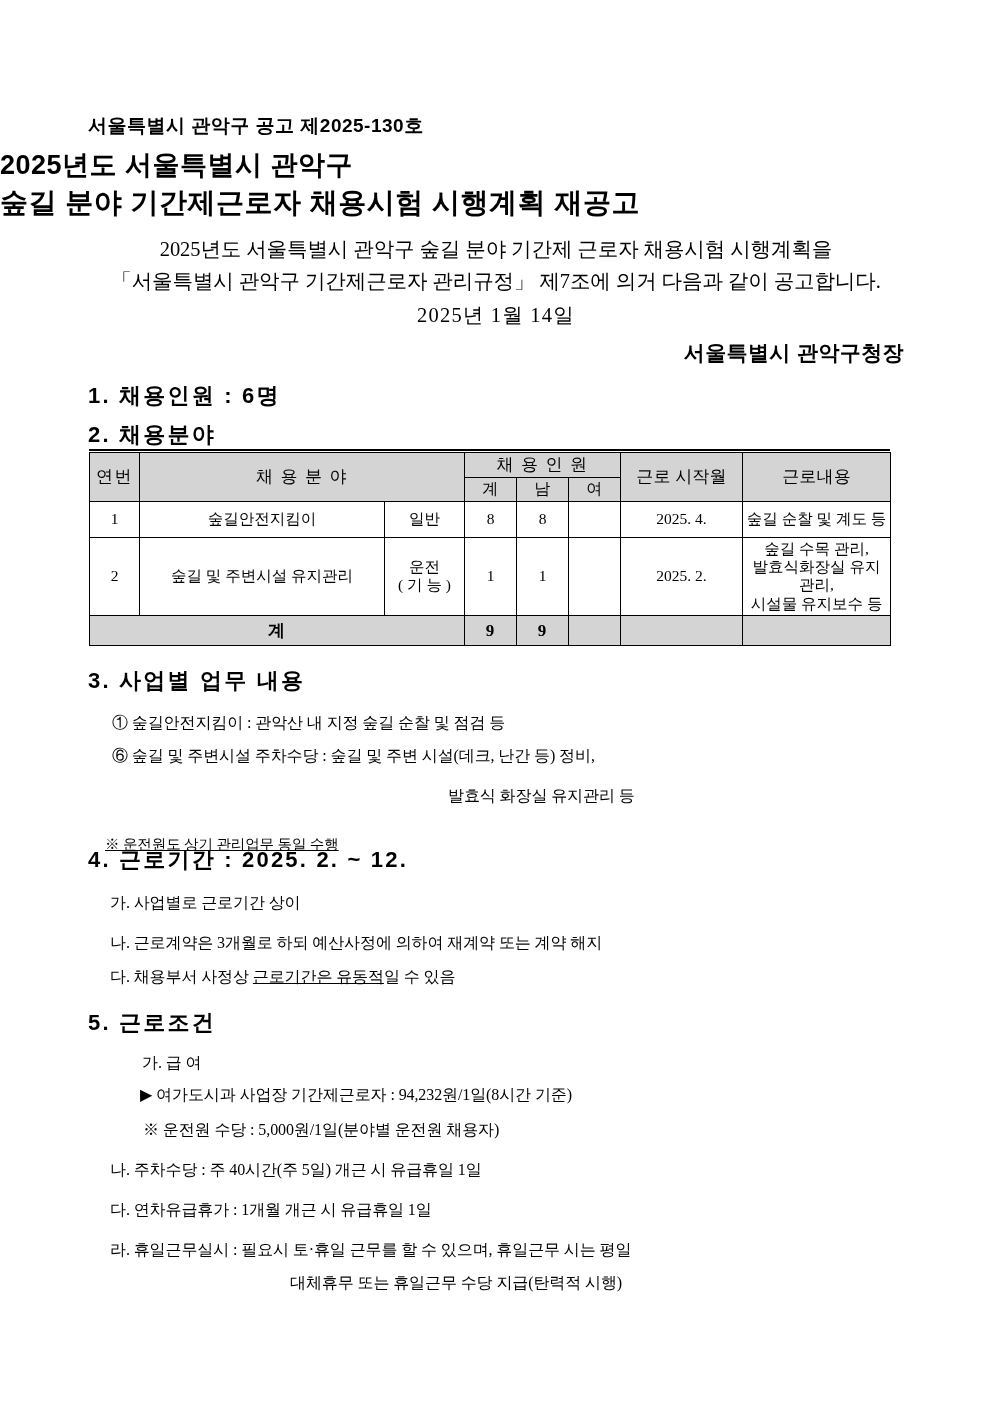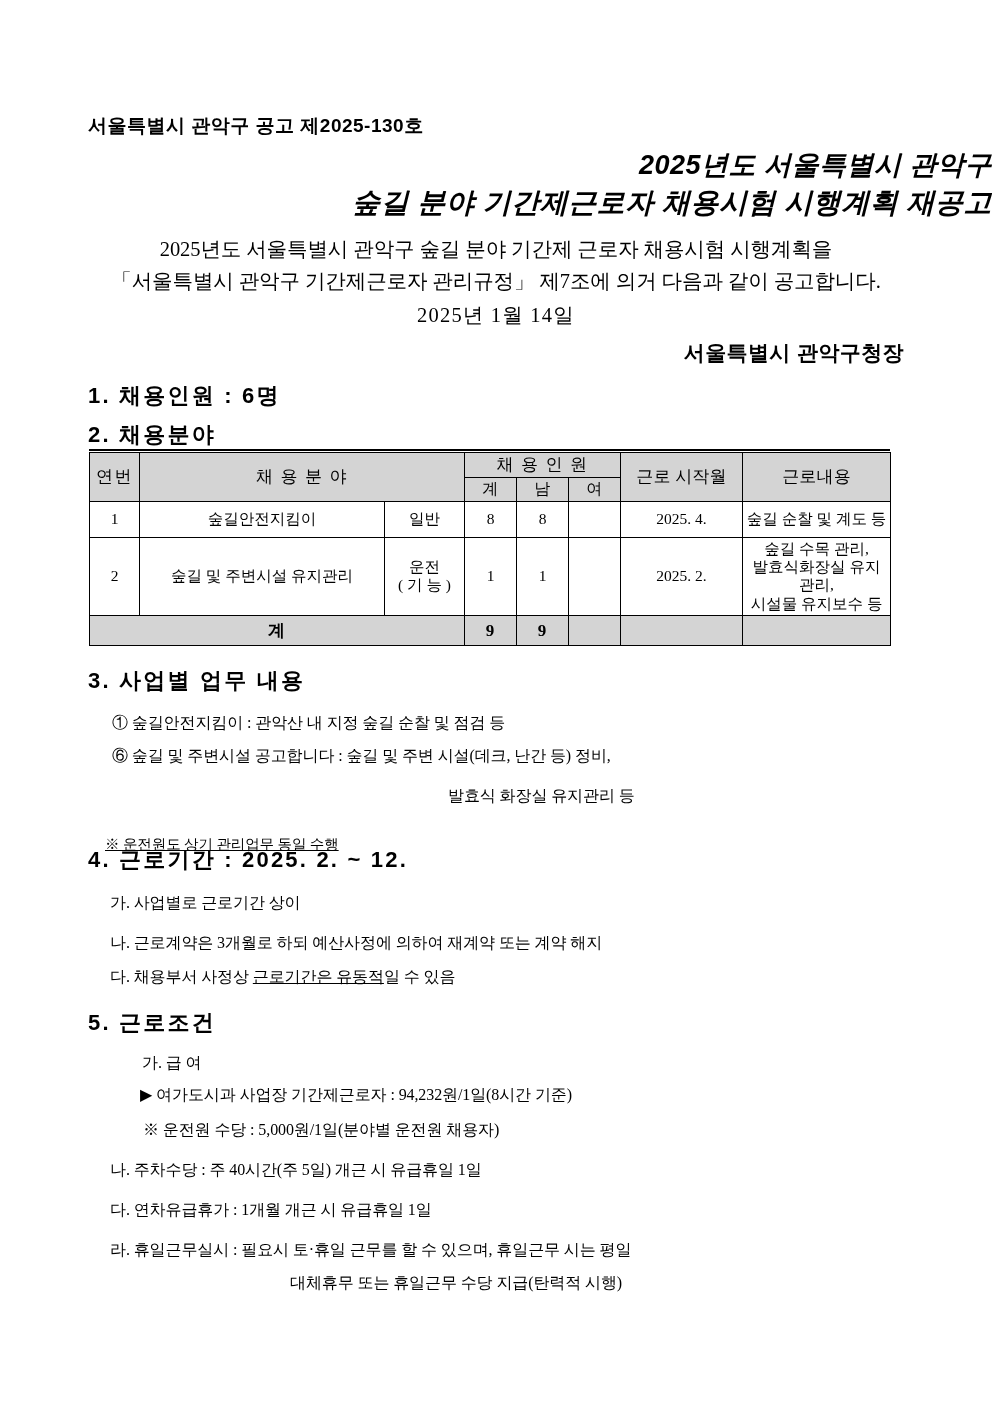--- a/index.html
+++ b/index.html
@@ -33,27 +33,26 @@
     font-weight: bold;
     font-size: 19px;
     letter-spacing: 0.5px;
     white-space: nowrap;
   }
   .doc-title {
     position: absolute;
     left: 0;
     top: 146px;
     width: 992px;
-    text-align: right;
+    text-align: left;
     font-family: "Liberation Sans", "DejaVu Sans", sans-serif;
     font-weight: bold;
     font-size: 27px;
     line-height: 38px;
     letter-spacing: 0.5px;
-    font-style: italic;
   }
   .doc-title .line2 {
     font-size: 28px;
   }
 
   
   .intro {
     position: absolute;
     left: 96px;
     top: 233px;
@@ -275,21 +274,21 @@
           <td></td>
           <td></td>
           <td></td>
         </tr>
       </tbody>
     </table>
   </div>
 
   <div class="sec-heading" id="sec3">3. 사업별 업무 내용</div>
   <div class="body-line" id="s3a">① 숲길안전지킴이 : 관악산 내 지정 숲길 순찰 및 점검 등</div>
-  <div class="body-line" id="s3b">⑥ 숲길 및 주변시설 공고합니다 : 숲길 및 주변 시설(데크, 난간 등) 정비,</div>
+  <div class="body-line" id="s3b">⑥ 숲길 및 주변시설 주차수당 : 숲길 및 주변 시설(데크, 난간 등) 정비,</div>
   <div class="body-line" id="s3b2">발효식 화장실 유지관리 등</div>
   <div class="note-line" id="s3note">※ 운전원도 상기 관리업무 동일 수행</div>
 
   <div class="sec-heading" id="sec4">4. 근로기간 : 2025. 2. ~ 12.</div>
   <div class="body-line" id="s4a">가. 사업별로 근로기간 상이</div>
   <div class="body-line" id="s4b">나. 근로계약은 3개월로 하되 예산사정에 의하여 재계약 또는 계약 해지</div>
   <div class="body-line" id="s4c">
     <span>다. 채용부서 사정상 </span><span class="underline-span">근로기간은 유동적</span><span>일 수 있음</span>
   </div>
 

